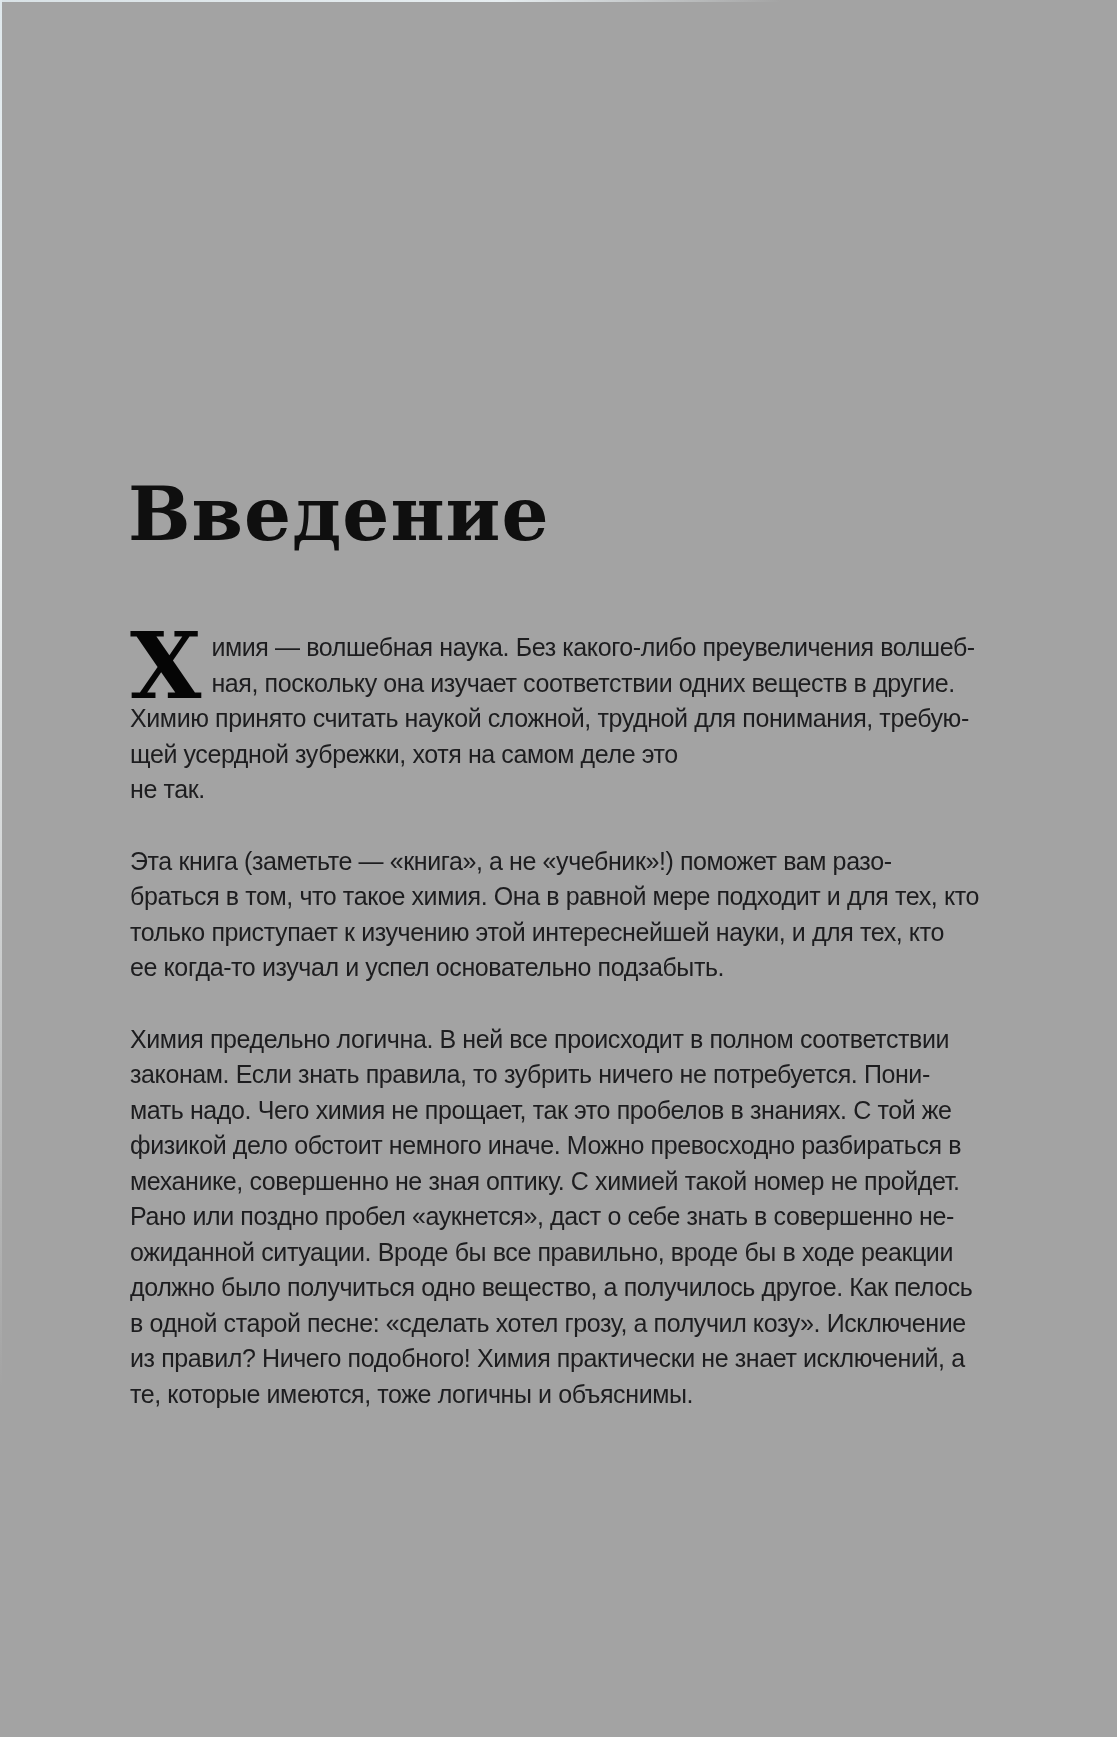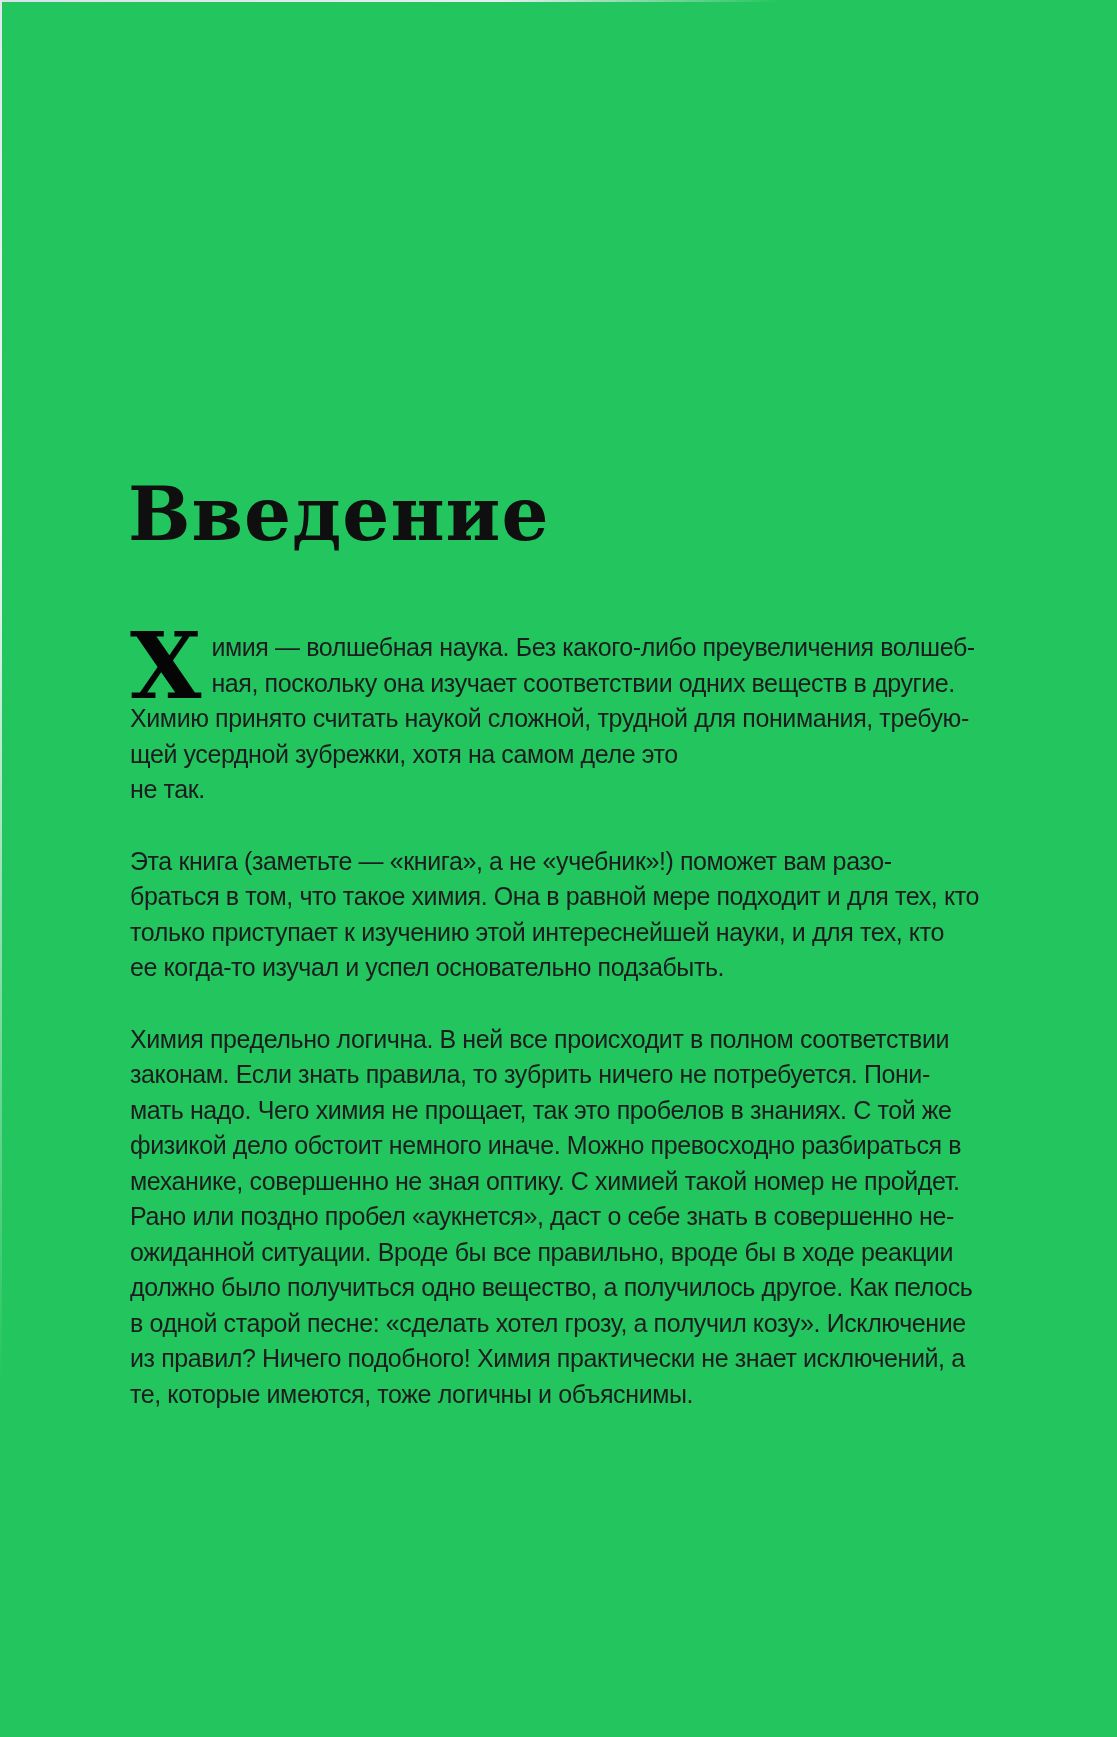--- a/index.html
+++ b/index.html
@@ -4,21 +4,21 @@
 <style>
   html, body {
     margin: 0;
     padding: 0;
     background: #ffffff;
   }
   .page {
     position: relative;
     width: 1117px;
     height: 1737px;
-    background: #22c55e;
+    background: #a3a3a3;
     overflow: hidden;
     font-family: "Liberation Sans", sans-serif;
   }
   .top-edge {
     position: absolute;
     left: 0;
     top: 0;
     width: 100%;
     height: 2px;
     background: linear-gradient(to right, #d9e2e6 0%, #e6edf0 45%, rgba(255,255,255,0) 70%);

